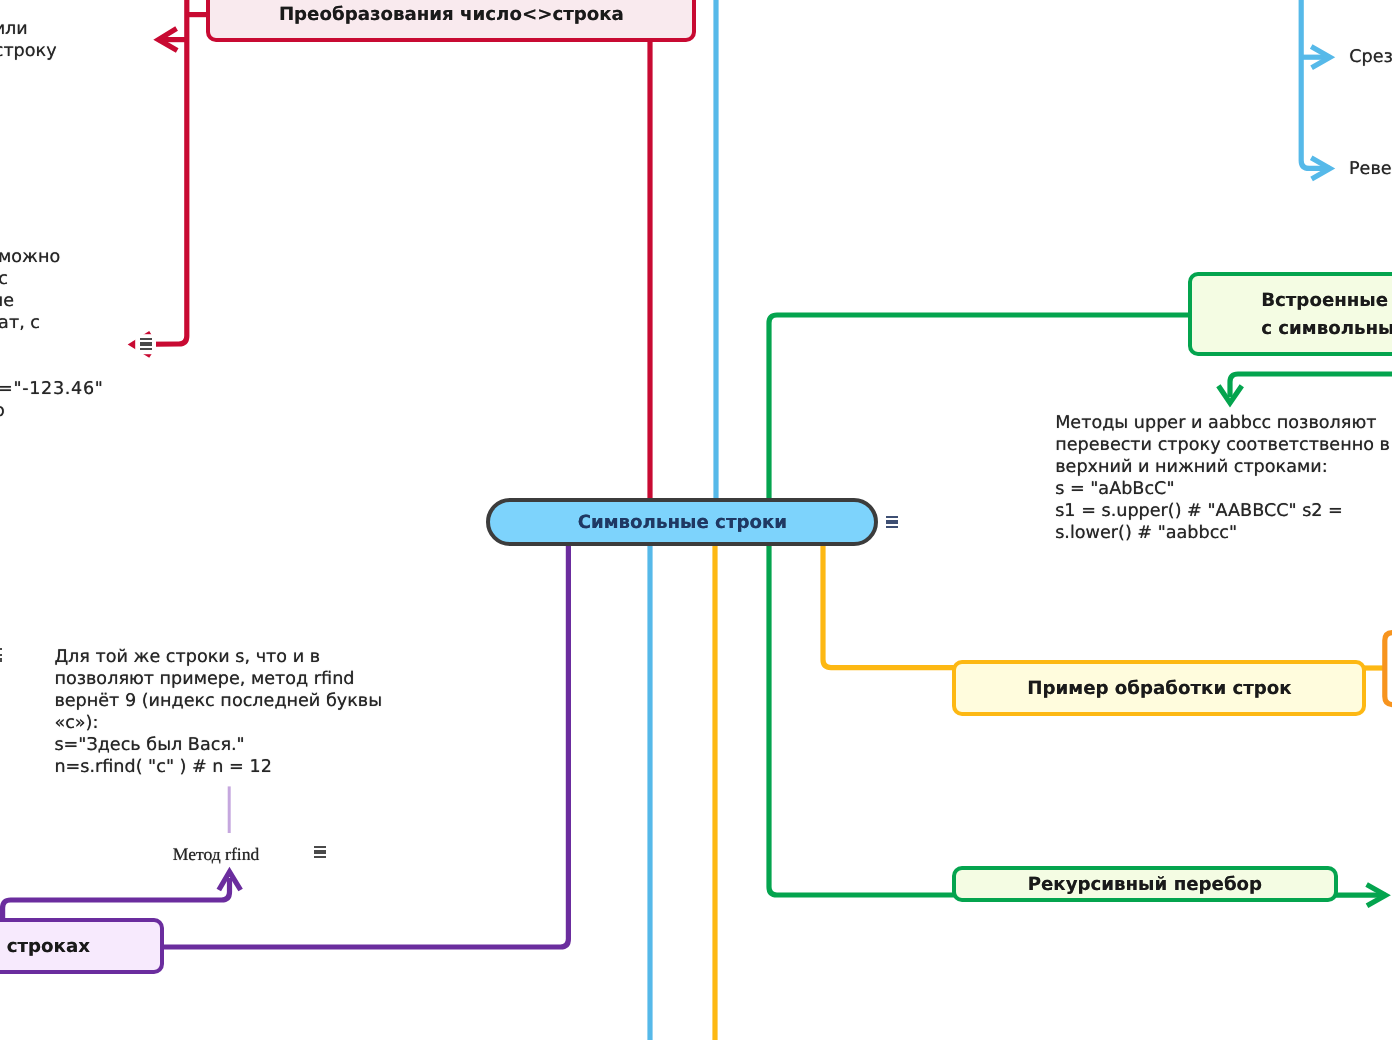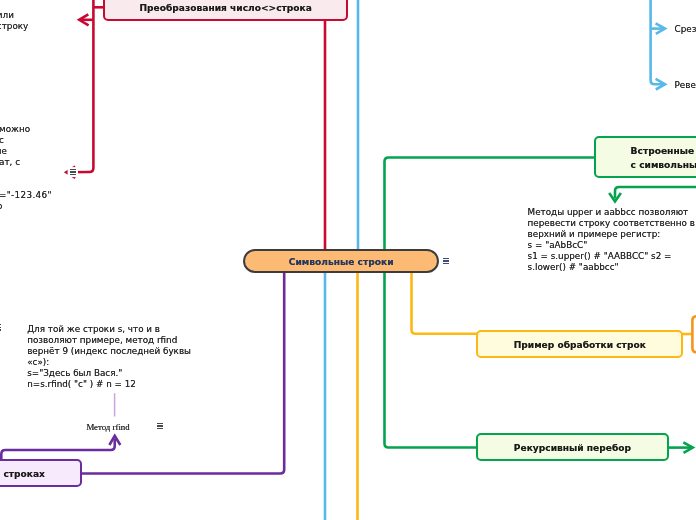--- a/index.html
+++ b/index.html
@@ -14,27 +14,27 @@
   .topic{text-shadow:0 0 0.3px rgba(0,0,0,0.55);position:absolute;box-sizing:border-box;display:flex;align-items:center;
          justify-content:center;text-align:center;font-weight:bold;font-size:9.1px;
          line-height:13.9px;color:#1a1a1a;border-radius:5px;border-style:solid;}
   .t-conv{left:103.1px;top:-6.6px;width:245.2px;height:28px;border-width:2.6px;
           border-color:#c80a32;background:#f9eaee;}
   .t-builtin{left:593.6px;top:136.1px;width:230px;height:42.2px;border-width:2.6px;
           border-color:#04a44e;background:#f4fce3;justify-content:flex-start;text-align:left;
           padding-left:35px;}
   .t-example{left:476.4px;top:330px;width:206.7px;height:28px;border-width:2.6px;
           border-color:#fdb813;background:#fffcdd;}
-  .t-recursion{left:476.3px;top:433.3px;width:192.3px;height:28px;border-width:2.6px;
+  .t-recursion{left:476.3px;top:433.3px;width:192.3px;height:18px;border-width:2.6px;
           border-color:#04a44e;background:#f4fce3;}
   .t-search{left:-127.3px;top:459.2px;width:208.8px;height:28px;border-width:2.6px;
           border-color:#6b2d9e;background:#f7eafd;}
   .topic>span{position:relative;top:1.8px;}
   .t-central{left:243.1px;top:248.6px;width:196.2px;height:24.8px;border-width:2px;
-          border-color:#3c3c3c;background:#fdba74;border-radius:12px;color:#1f3864;}
+          border-color:#3c3c3c;background:#7dd3fc;border-radius:12px;color:#1f3864;}
 
   
   .plain{text-shadow:0 0 0.35px rgba(0,0,0,0.7);position:absolute;font-size:8.8px;line-height:11px;color:#262626;white-space:pre;}
   .l-rfind{left:86.4px;top:421.9px;font-family:Liberation Serif, serif;}
   .l-srez{left:674.6px;top:23.8px;}
   .l-rev{left:674.5px;top:79.8px;}
 
   
   .note{text-shadow:0 0 0.35px rgba(0,0,0,0.7);position:absolute;font-size:8.8px;line-height:11px;color:#262626;white-space:pre;}
   .n-upper{left:527.6px;top:206.9px;}
@@ -145,21 +145,21 @@
   <div class="topic t-central">
     <span>Символьные строки</span>
   </div>
 
   <div class="plain l-rfind">Метод rfind</div>
   <div class="plain l-srez">Срезы строк</div>
   <div class="plain l-rev">Реверс строки</div>
 
   <div class="note n-upper"><span>Методы upper и aabbcc позволяют</span>
 <span>перевести строку соответственно в</span>
-<span>верхний и примере регистр:</span>
+<span>верхний и нижний строками:</span>
 <span>s = "aAbBcC"</span>
 <span>s1 = s.upper() # "AABBCC" s2 =</span>
 <span>s.lower() # "aabbcc"</span></div>
 
   <div class="note n-rfind"><span>Для той же строки s, что и в</span>
 <span>позволяют примере, метод rfind</span>
 <span>вернёт 9 (индекс последней буквы</span>
 <span>«с»):</span>
 <span>s="Здесь был Вася."</span>
 <span>n=s.rfind( "с" ) # n = 12</span></div>

